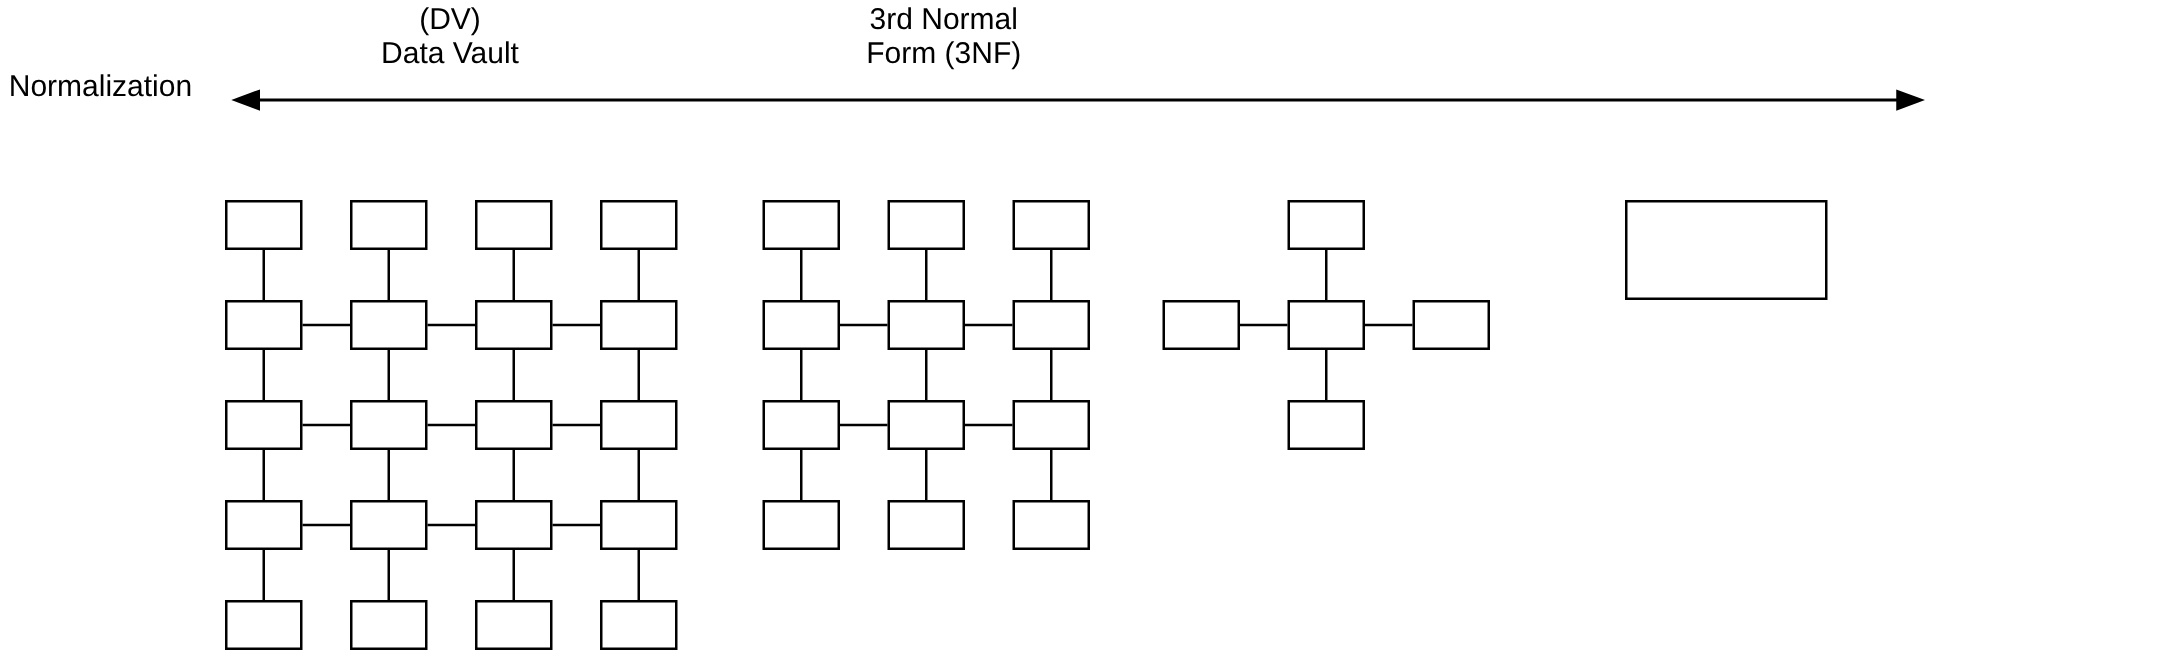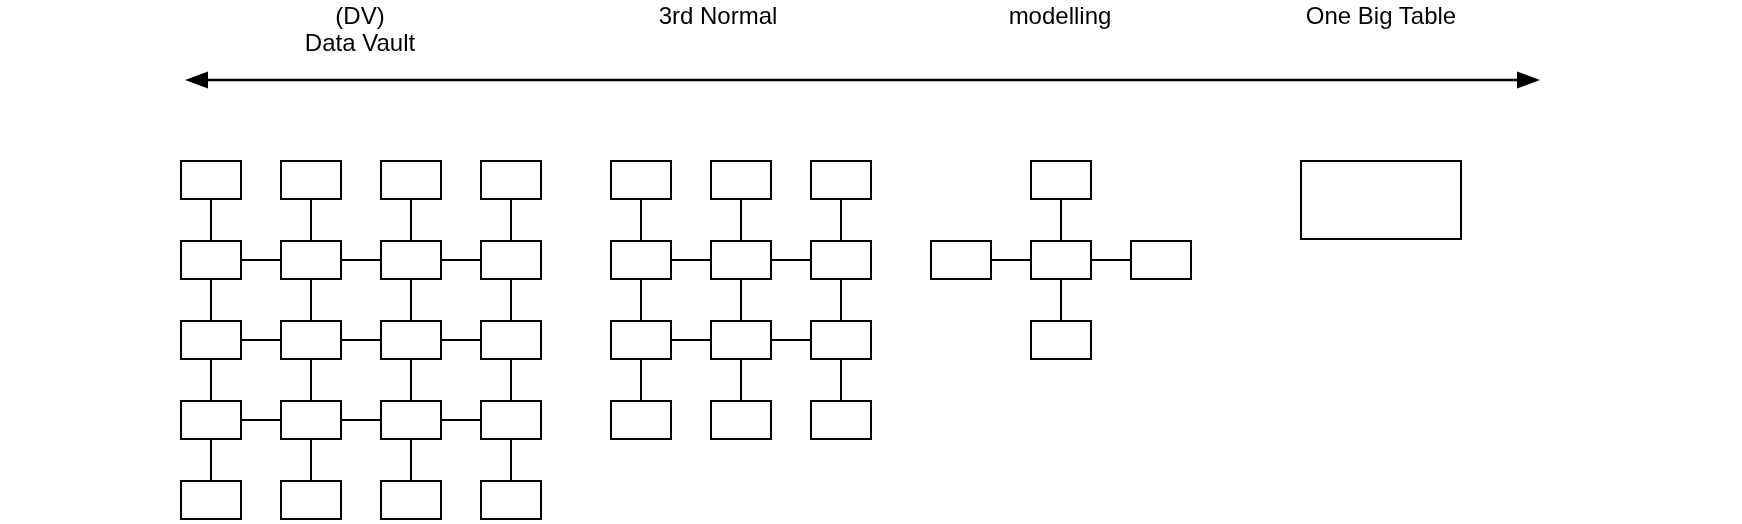--- a/index.html
+++ b/index.html
@@ -49,33 +49,33 @@
   .link {
     position: absolute;
     background: #000000;
   }
 </style>
 </head>
 <body>
 
 <div class="canvas">
 
+  <div class="end-label" style="left:7px;">Normalization</div>
 
   <div class="approach-label" style="left:210px;">
     <div>(DV)</div>
     <div>Data Vault</div>
   </div>
-  <div class="approach-label" style="left:568px;">
+  <div class="approach-label" style="left:605px;">
     <div>3rd Normal</div>
+    <div>Form (3NF)</div>
   </div>
   <div class="approach-label" style="left:910px;">
-    <div>modelling</div>
   </div>
   <div class="approach-label" style="left:1231px;">
-    <div>One Big Table</div>
   </div>
 
   <svg class="axis-svg" viewBox="0 0 1742 524" xmlns="http://www.w3.org/2000/svg">
     <line x1="204" y1="80" x2="1521" y2="80" stroke="#000000" stroke-width="2.5"></line>
     <polygon points="185,80 208,71.5 208,88.5" fill="#000000"></polygon>
     <polygon points="1540,80 1517,71.5 1517,88.5" fill="#000000"></polygon>
   </svg>
 
   <div id="diagram-layer">
       <div class="node" style="left: 180px; top: 160px; width: 62px; height: 40px;"></div>

